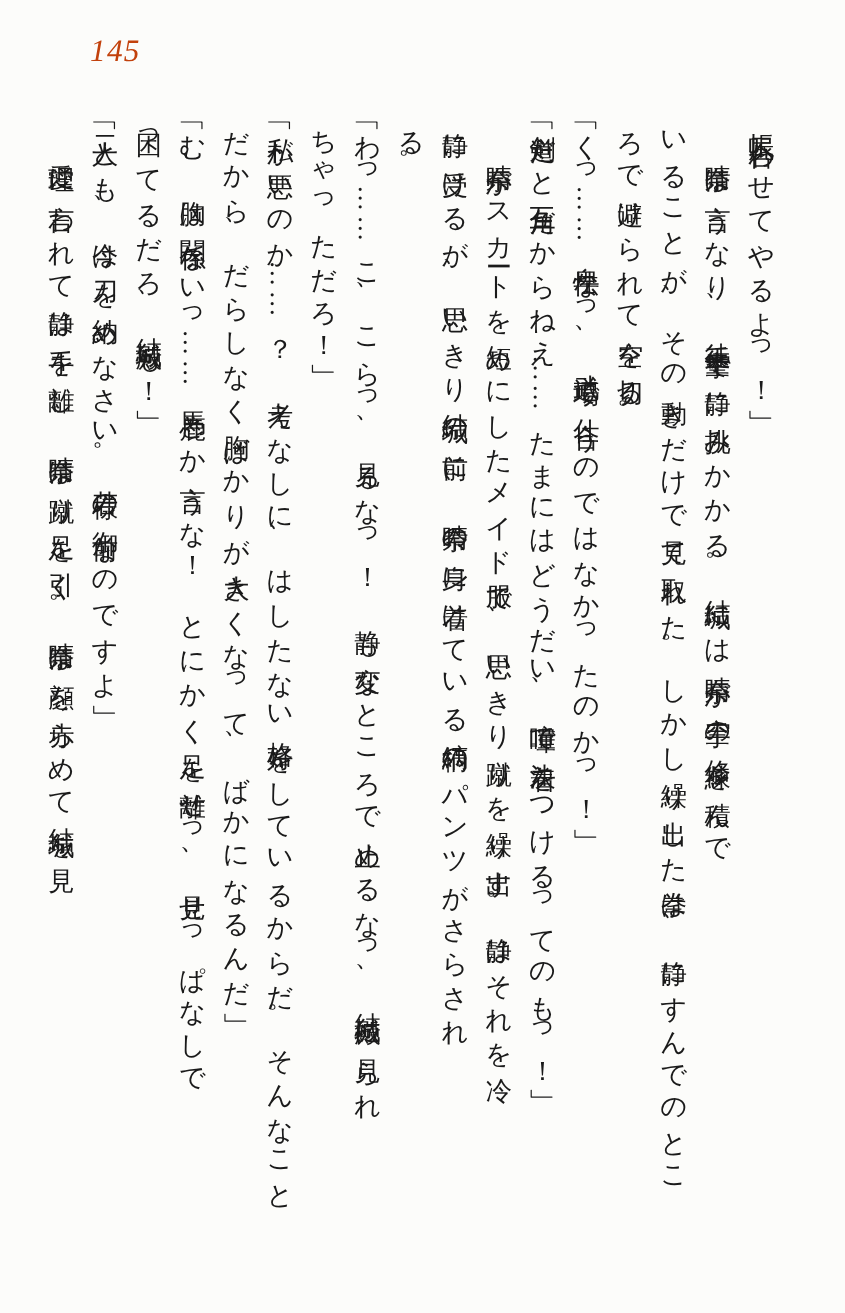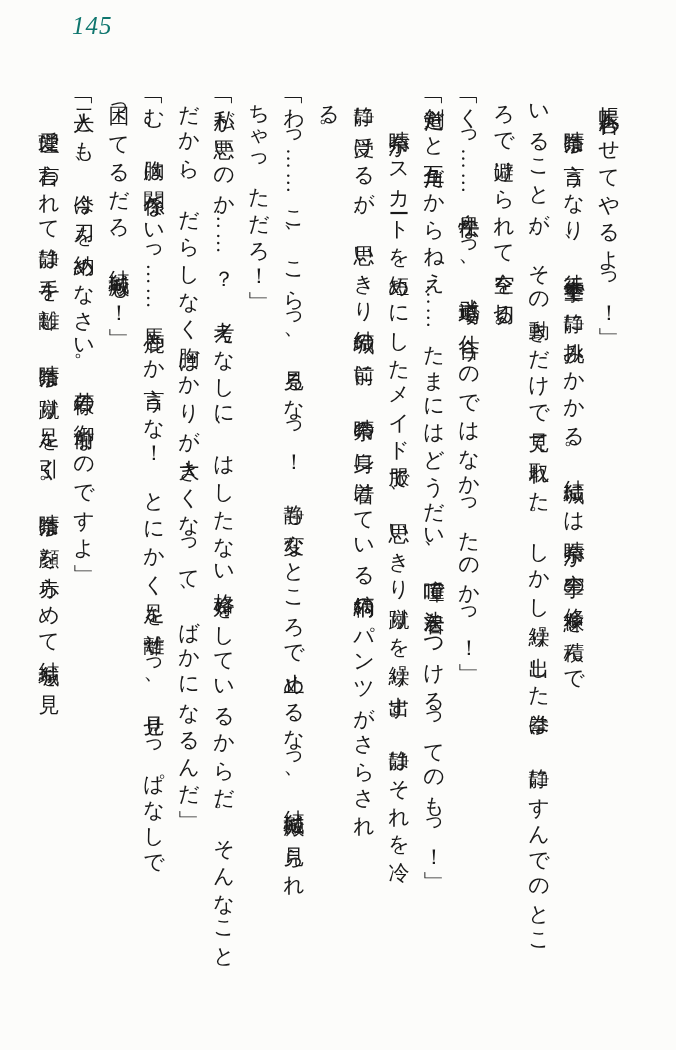--- a/index.html
+++ b/index.html
@@ -14,25 +14,25 @@
   }
   .page {
     position: relative;
     width: 676px;
     height: 1050px;
     background: #fcfcfa;
     font-family: "Liberation Serif", "DejaVu Serif", serif;
   }
   .page-number {
     position: absolute;
-    top: 12px;
+    top: 28px;
     left: 72px;
     font-size: 25px;
     font-style: italic;
-    color: #0f766e;
+    color: #c2410c;
     letter-spacing: 1px;
   }
   .text-block {
     position: absolute;
     top: 90px;
     right: 50px;
     height: 950px;
     writing-mode: vertical-rl;
     text-orientation: mixed;
     color: #1a1a1a;

